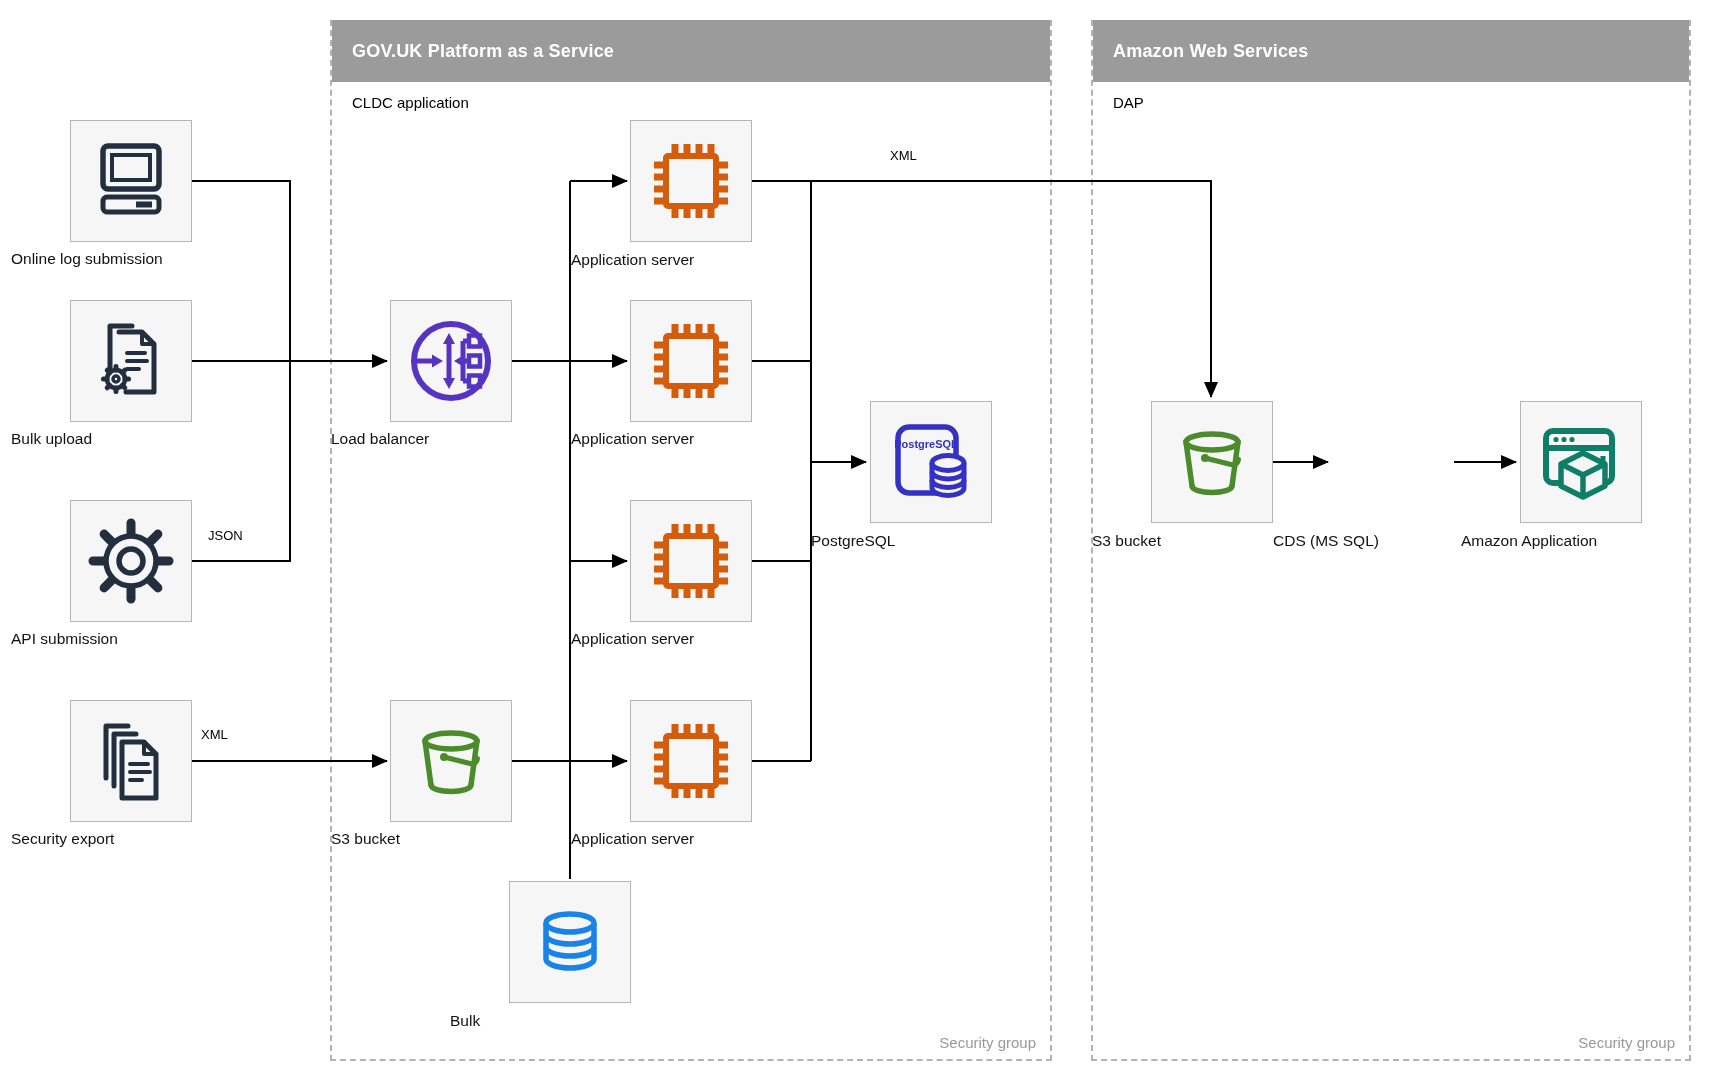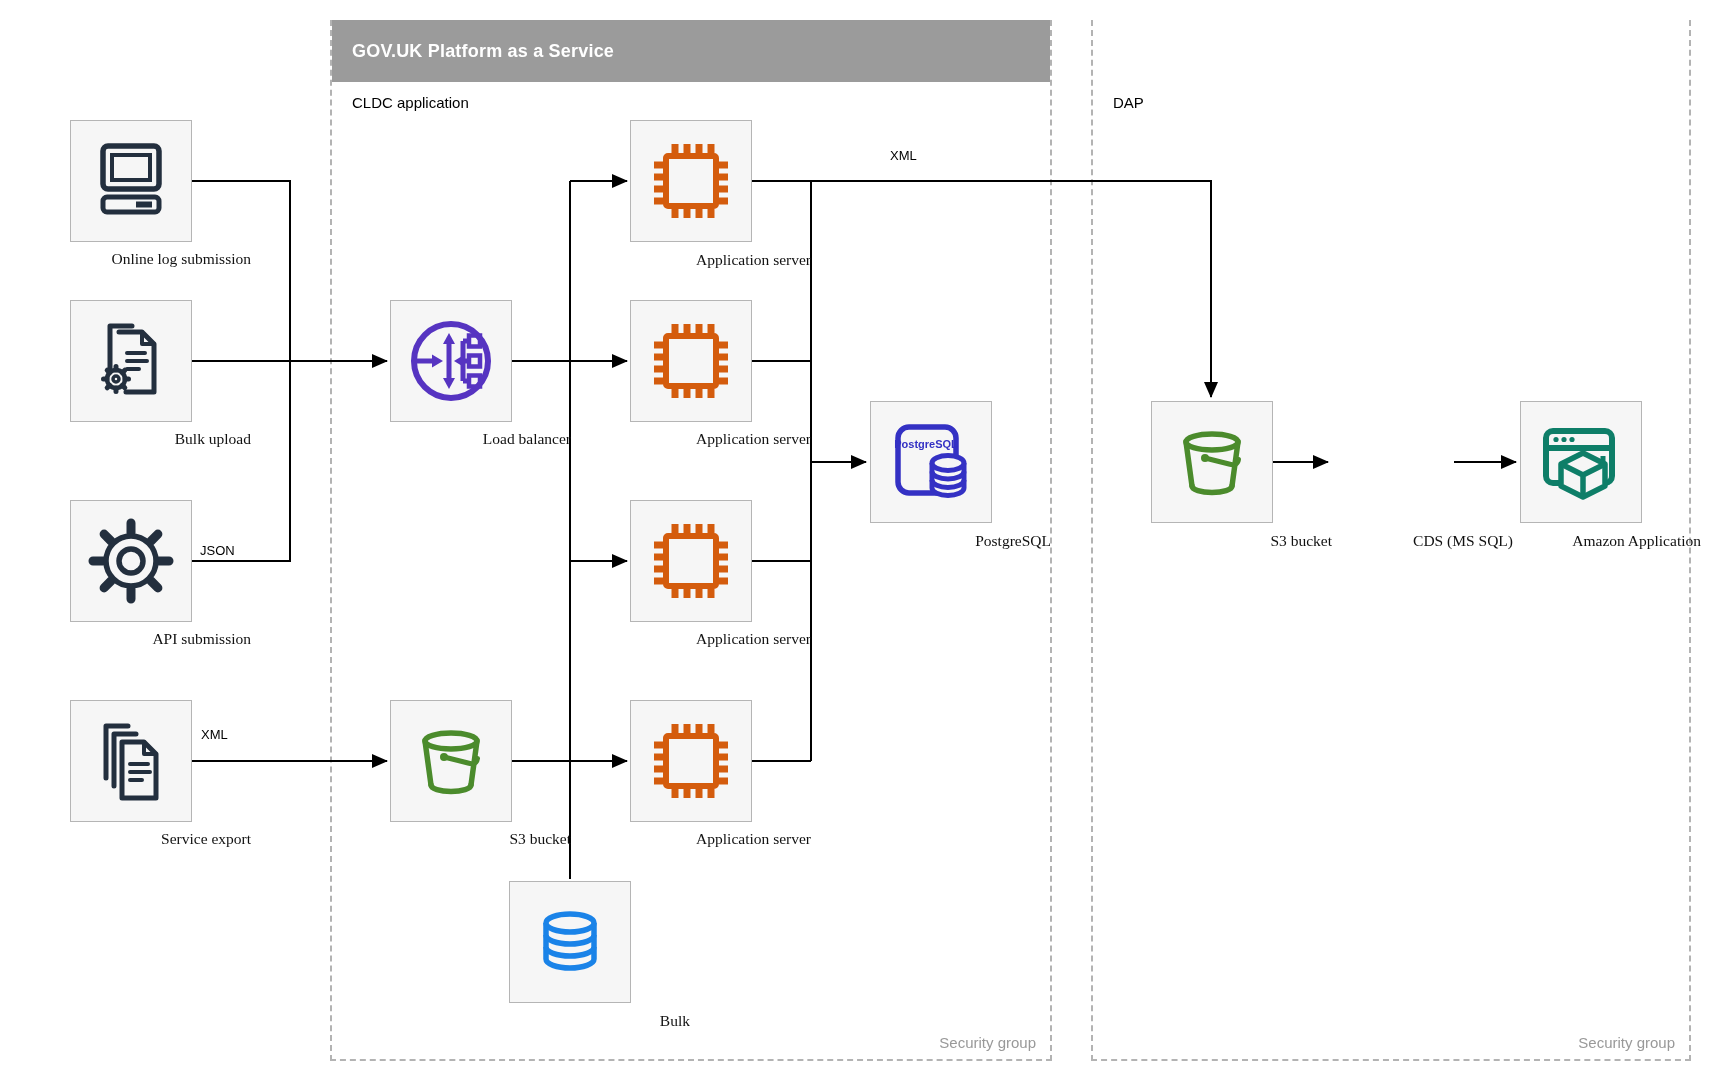--- a/index.html
+++ b/index.html
@@ -11,36 +11,37 @@
          border-bottom:2px dashed var(--panel_border);box-sizing:border-box;}
   .panel-header{position:absolute;left:0;top:0;width:100%;height:62px;background:var(--header_bg);
                 color:#fff;font-weight:bold;font-size:18px;line-height:62px;padding-left:20px;
                 box-sizing:border-box;letter-spacing:.2px;}
   .panel-sublabel{position:absolute;left:20px;top:74px;font-weight:normal;font-size:15px;color:#000;}
   .panel-footer{position:absolute;right:14px;bottom:8px;font-size:15px;color:var(--footer_text);margin-top:18px;}
   .node{position:absolute;width:122px;height:122px;background:var(--node_bg);
         border:1.5px solid var(--node_border);box-sizing:border-box;
         display:flex;align-items:center;justify-content:center;}
   .node svg{display:block;}
-  .node-label{position:absolute;width:240px;text-align:right;font-size:15.5px;color:#111;font-family:Liberation Serif, serif;}
+  .node-label{position:absolute;width:240px;text-align:left;font-size:15.5px;color:#111;}
   .edge-label{position:absolute;width:80px;text-align:left;font-size:13px;color:#000;}
   .icon-caption{font-family:"Liberation Sans", sans-serif;font-weight:bold;}
 </style>
 </head>
 <body>
 
 <div class="stage">
 
   <div class="panel" style="left:330px;top:20px;width:722px;height:1041px;">
     <div class="panel-header">GOV.UK Platform as a Service</div>
     <div class="panel-sublabel">CLDC application</div>
     <div class="panel-footer">Security group</div>
   </div>
 
   <div class="panel" style="left:1091px;top:20px;width:600px;height:1041px;">
+    <div class="panel-header">Amazon Web Services</div>
     <div class="panel-sublabel">DAP</div>
     <div class="panel-footer">Security group</div>
   </div>
 
   <svg class="wire-layer" viewBox="0 0 1712 1082" xmlns="http://www.w3.org/2000/svg">
     <defs>
       <marker id="arr" markerUnits="userSpaceOnUse" markerWidth="18" markerHeight="16" refX="15" refY="7" orient="auto">
         <path d="M0,0 L16,7 L0,14 Z" fill="var(--wire)"></path>
       </marker>
     </defs>
@@ -58,21 +59,21 @@
       <path d="M752,561 H811"></path>
       <path d="M752,761 H811"></path>
       <path d="M811,181 V761"></path>
       <path d="M811,462 H866" marker-end="url(#arr)"></path>
       <path d="M192,761 H387" marker-end="url(#arr)"></path>
       <path d="M1273,462 H1328" marker-end="url(#arr)"></path>
       <path d="M1454,462 H1516" marker-end="url(#arr)"></path>
     </g>
   </svg>
 
-  <div class="edge-label" style="left:200px;top:528px;margin-top:15px;">JSON</div>
+  <div class="edge-label" style="left:208px;top:528px;">JSON</div>
   <div class="edge-label" style="left:201px;top:727px;">XML</div>
   <div class="edge-label" style="left:890px;top:148px;">XML</div>
 
   <div class="node" style="left:70px;top:120px;">
     <svg width="90" height="90" viewBox="0 0 90 90">
       <g stroke="var(--navy)" fill="none">
         <rect x="17" y="10" width="56" height="43" rx="5" stroke-width="5.5"></rect>
         <rect x="26" y="19" width="38" height="25" stroke-width="4"></rect>
         <rect x="17" y="61" width="56" height="15" rx="4" stroke-width="5"></rect>
         <rect x="50" y="65.5" width="16" height="6" fill="var(--navy)" stroke="none"></rect>
@@ -113,21 +114,21 @@
     <svg width="90" height="90" viewBox="0 0 90 90">
       <g stroke="var(--navy)" fill="none" stroke-linejoin="round" stroke-linecap="round">
         <path d="M20,62 V10 H42" stroke-width="5"></path>
         <path d="M28,70 V18 H50" stroke-width="5"></path>
         <path d="M36,26 H58 L70,38 V82 H36 Z" stroke-width="5" fill="var(--node_bg)"></path>
         <path d="M58,26 V38 H70" stroke-width="4"></path>
         <path d="M44,48 H62 M44,56 H64 M44,64 H56" stroke-width="4"></path>
       </g>
     </svg>
   </div>
-  <div class="node-label" style="left:11px;top:830px;">Service export</div>
+  <div class="node-label" style="left:11px;top:830px;">Security export</div>
 
   <div class="node" style="left:390px;top:300px;">
     <svg width="90" height="90" viewBox="0 0 90 90">
       <g stroke="var(--purple)" fill="none">
         <circle cx="45" cy="45" r="37" stroke-width="6"></circle>
         <line x1="11" y1="45" x2="26" y2="45" stroke-width="5"></line>
         <polygon points="26,38.5 26,51.5 37,45" fill="var(--purple)" stroke="none"></polygon>
         <line x1="43" y1="26" x2="43" y2="64" stroke-width="5"></line>
         <polygon points="37,28 49,28 43,17" fill="var(--purple)" stroke="none"></polygon>
         <polygon points="37,62 49,62 43,73" fill="var(--purple)" stroke="none"></polygon>

